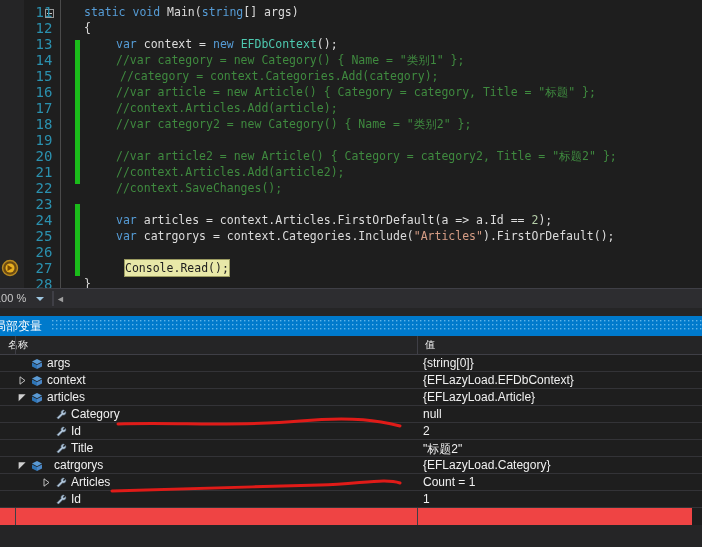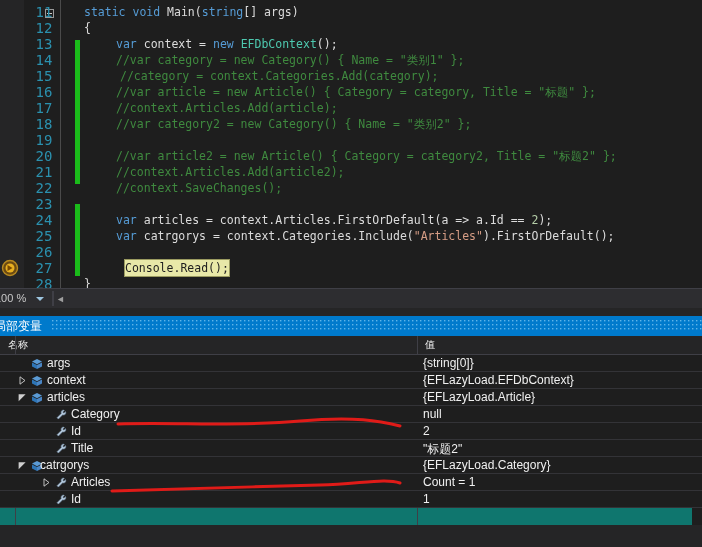--- a/index.html
+++ b/index.html
@@ -163,21 +163,21 @@
     width: 702px; height: 8px;
     background: #252526;
   }
 
   
   #locals-panel {
     position: absolute;
     left: 0; top: 316px;
     width: 692px;
     height: 231px;
-    background: #0f766e;
+    background: #ef4444;
   }
   #locals-tabbar {
     position: absolute;
     left: 0; top: 0;
     width: 702px; height: 20px;
     background: #007acc;
   }
   #locals-tab-label {
     position: absolute;
     left: -6px; top: 2px;
@@ -401,21 +401,21 @@
       </div>
       <div class="vrow">
         <svg viewBox="0 0 9 9" width="9" height="9" class="expander" style="position: absolute; left: 18px; top: 4px;">
           <path d="M0.6 1.2 L7.6 1.2 L0.6 8.2 Z" fill="#cfcfcf"></path>
         </svg>
         <svg viewBox="0 0 12 12" width="12" height="12" class="vicon" style="position: absolute; left: 31px; top: 3px;">
           <path d="M6 1 L11 3.6 L6 6.2 L1 3.6 Z" fill="#5b9bd5"></path>
           <path d="M1 4.4 L6 7 L6 11 L1 8.4 Z" fill="#2e75b6"></path>
           <path d="M11 4.4 L6 7 L6 11 L11 8.4 Z" fill="#4a86c5"></path>
         </svg>
-        <span class="vname" style="left: 40px;">catrgorys</span>
+        <span class="vname" style="left: 54px;">catrgorys</span>
         <span class="vval">{EFLazyLoad.Category}</span>
       </div>
       <div class="vrow">
         <svg viewBox="0 0 9 9" width="9" height="9" class="expander" style="position: absolute; left: 42px; top: 4px;">
           <path d="M2 0.8 L7 4.5 L2 8.2 Z" fill="none" stroke="#cfcfcf" stroke-width="0.9"></path>
         </svg>
         <svg viewBox="0 0 12 12" width="12" height="12" class="vicon" style="position: absolute; left: 55px; top: 3px;">
           <path d="M8.4 1.1 C7.1 1.1 6.1 2.1 6.1 3.4 C6.1 3.8 6.2 4.1 6.3 4.4 L2.0 8.7 L3.4 10.1 L7.7 5.8 C8.0 5.9 8.3 6.0 8.4 6.0 C9.8 6.0 10.8 5.0 10.8 3.7 C10.8 3.3 10.7 2.9 10.5 2.6 L9.2 3.9 L8.0 3.9 L8.0 2.7 L9.3 1.4 C9.0 1.2 8.7 1.1 8.4 1.1 Z" fill="#b8cde0" stroke="#6b8299" stroke-width="0.6"></path>
         </svg>
         <span class="vname" style="left: 71px;">Articles</span>

